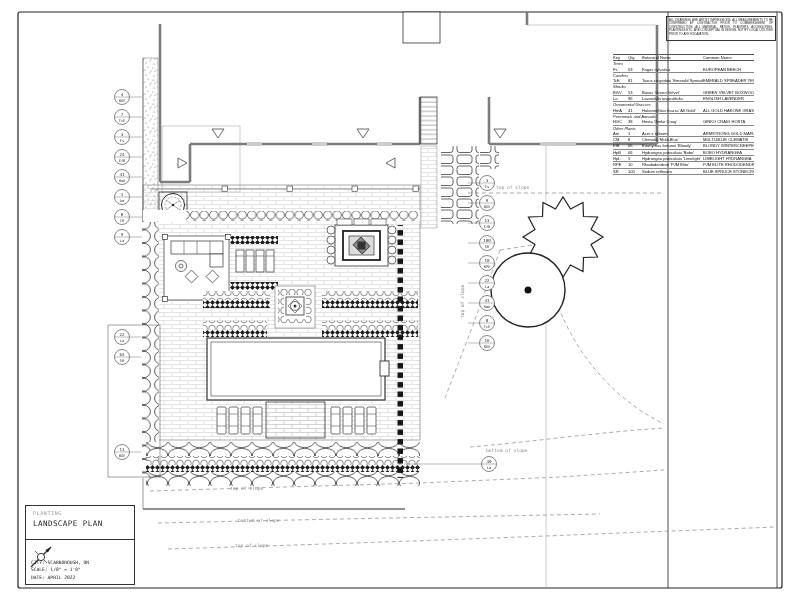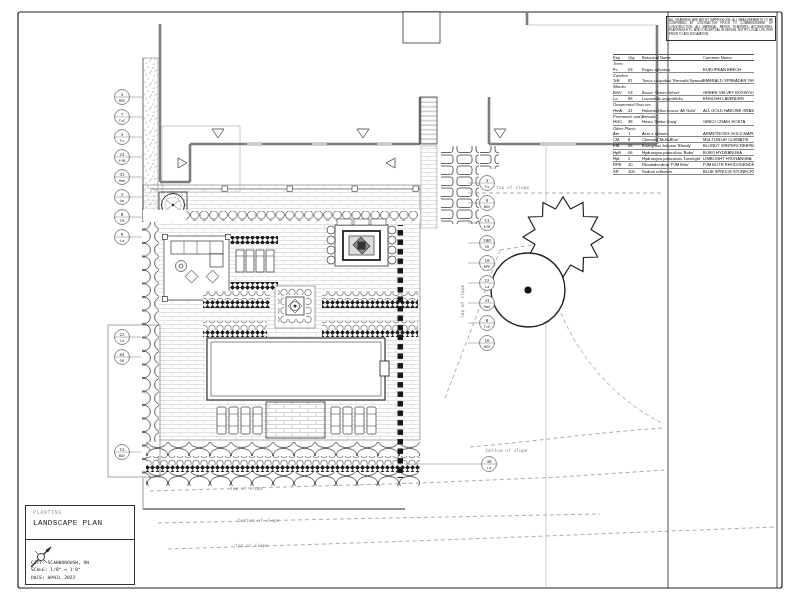--- a/index.html
+++ b/index.html
@@ -31,21 +31,21 @@
   .pt-cat{border-bottom:none;font-style:italic;}
   .pt-head{border-top:0.5px solid #555;border-bottom:0.5px solid #555;}
   .ck{width:15px;flex:none;overflow:hidden;white-space:nowrap;}
   .cq{width:14px;flex:none;overflow:hidden;white-space:nowrap;}
   .cb{width:61px;flex:none;overflow:hidden;white-space:nowrap;}
   .cc{width:51px;flex:none;overflow:hidden;white-space:nowrap;}
 
   
   .tblock{position:absolute;left:25px;top:505px;width:110px;height:80px;
           border:1.6px solid #333;box-sizing:border-box;}
-  .tb-top{height:34px;border-bottom:1.4px solid #333;box-sizing:border-box;padding:4px 0 16px 7px;font-family:Liberation Mono, monospace;}
+  .tb-top{height:34px;border-bottom:1.4px solid #333;box-sizing:border-box;padding:4px 0 16px 7px;}
   .tb-sub{font-size:5px;color:#9a9a9a;letter-spacing:0.6px;}
   .tb-title{font-size:7.6px;color:#222;letter-spacing:0.4px;margin-top:3px;}
   .tb-bot{position:relative;height:44px;padding:3px 0 0 5px;box-sizing:border-box;}
   .tb-line{font-size:4.6px;color:#222;line-height:7.4px;}
   .tb-meta{position:absolute;left:5px;bottom:3px;}
   .north{position:absolute;right:4px;top:2px;}
 </style>
 </head>
 <body>
 

